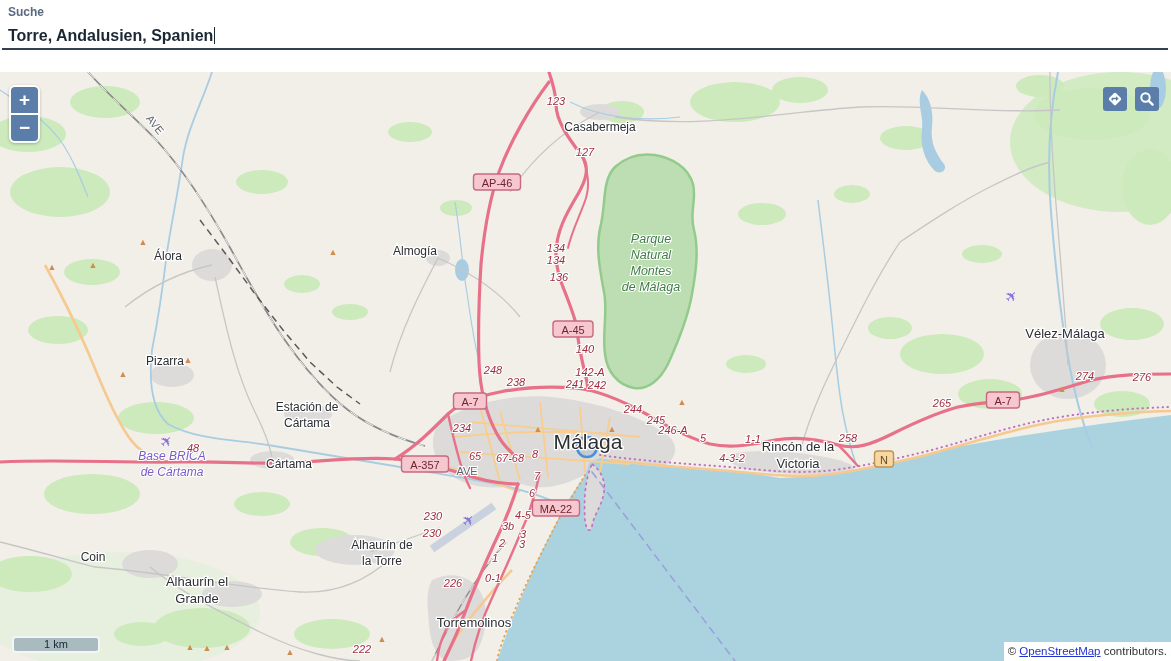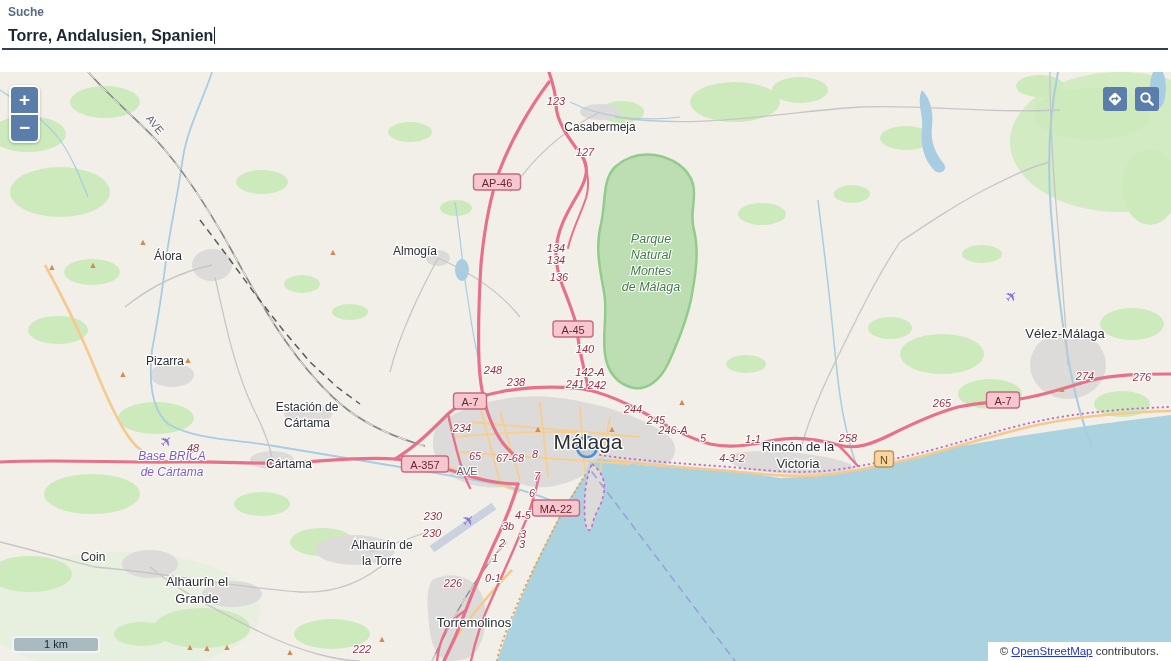--- a/index.html
+++ b/index.html
@@ -36,21 +36,21 @@
   .zoom-btn.out { border-radius:0 0 4px 4px; }
 
   .tr-buttons { position:absolute; top:15px; right:12px; display:flex; gap:8px; }
   .sq-btn { width:24px; height:24px; border-radius:3px; background:var(--control-blue,#5b7da9);
             display:flex; align-items:center; justify-content:center; cursor:pointer; }
 
   .scalebar { position:absolute; left:12px; bottom:8px; width:88px; height:17px;
               background:rgba(120,143,167,.55); border:2px solid rgba(255,255,255,.85);
               border-radius:4px; font-size:11px; color:#17243a; text-align:center; line-height:13px; }
 
-  .attribution { position:absolute; right:0; bottom:0; background:#fff; padding:3px 12px 4px;
+  .attribution { position:absolute; right:0; bottom:0; background:#fff; padding:3px 4px 4px;
                  font-size:11.5px; color:#333; }
   .attribution a { color:var(--link-blue,#2233cc); text-decoration:underline; cursor:pointer; }
 </style>
 </head>
 <body>
 
 <div class="topbar">
   <div class="search-label">Suche</div>
   <div class="search-field"><span class="search-value">Torre, Andalusien, Spanien</span><span class="caret"></span></div>
 </div>

